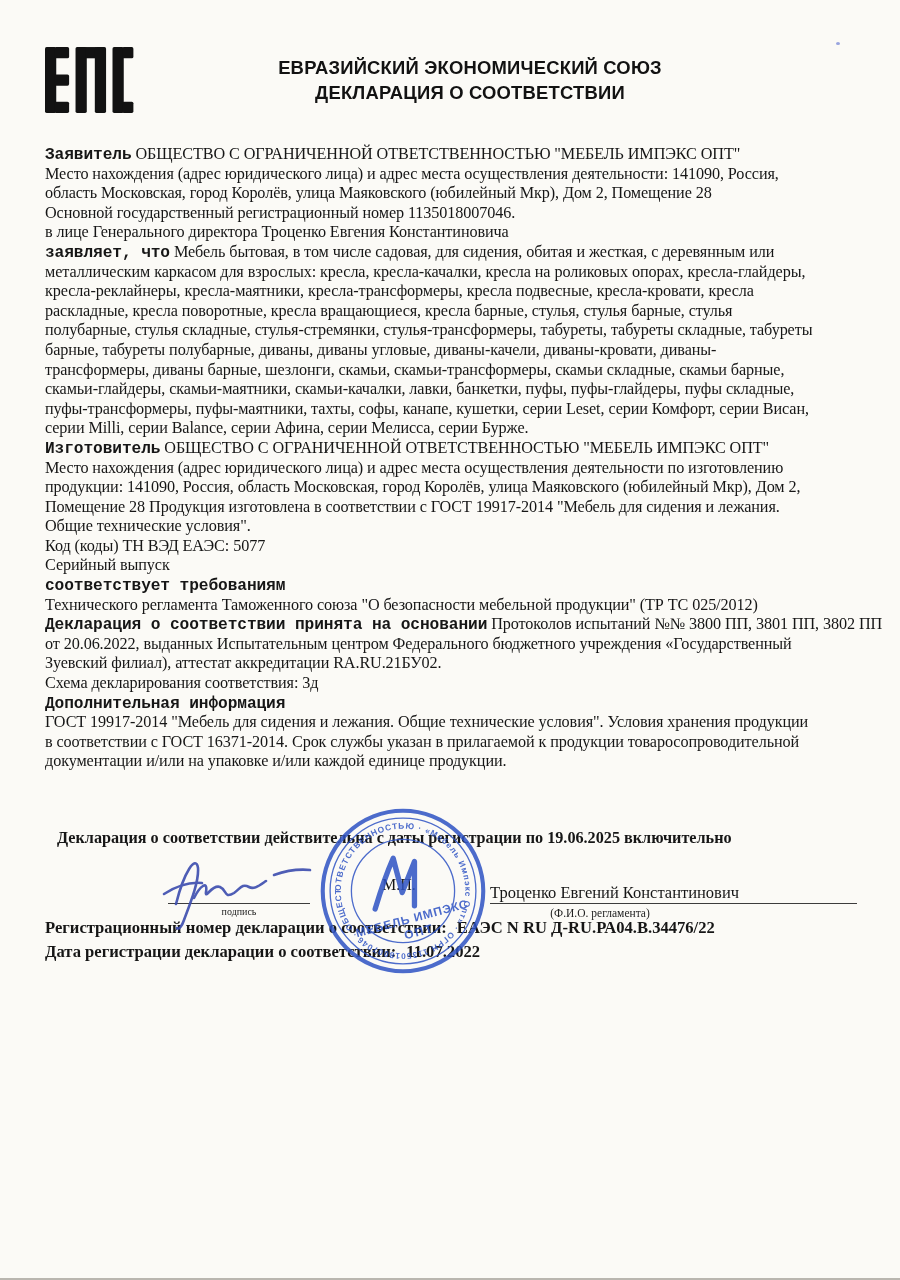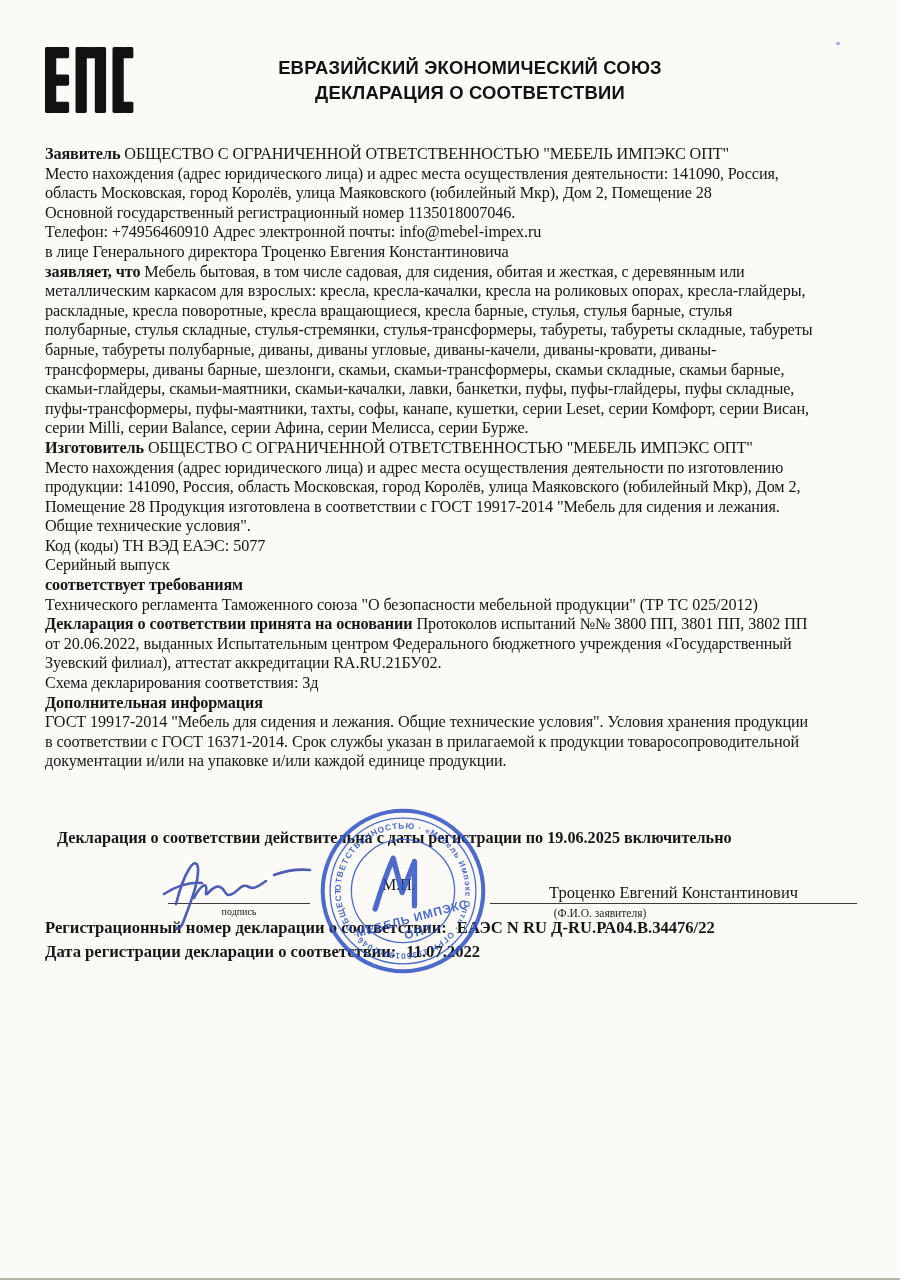--- a/index.html
+++ b/index.html
@@ -15,27 +15,27 @@
   .eac-logo{position:absolute;left:45px;top:47px;width:90px;height:66px;}
   
   .title{position:absolute;left:90px;top:0;width:760px;text-align:center;
     font-family:"Liberation Sans", sans-serif;font-weight:bold;font-size:19px;color:#121212;}
   .title .t1{position:absolute;left:0;right:0;top:57px;letter-spacing:.2px;transform:scaleX(.97);}
   .title .t2{position:absolute;left:0;right:0;top:82px;letter-spacing:.2px;transform:scaleX(.97);}
   
   .body-text{position:absolute;left:45px;top:145px;width:820px;
     font-size:16.2px;line-height:19.6px;letter-spacing:-0.1px;white-space:nowrap;}
   .body-text .ln{height:19.6px;}
-  .body-text b{font-weight:bold;}
+  .body-text b{font-weight:bold;font-family:Liberation Mono, monospace;}
   .validity{position:absolute;left:45px;top:829px;font-size:16.2px;font-weight:bold;white-space:nowrap;z-index:1;margin-left:12px;}
   
   .sig-line{position:absolute;left:168px;top:903px;width:142px;border-top:1.6px solid #3c3c3c;}
   .sig-caption{position:absolute;left:168px;top:906px;width:142px;text-align:center;font-size:10px;color:#222;}
   .mp-label{position:absolute;left:382px;top:876px;font-size:16px;z-index:1;}
-  .applicant-name{position:absolute;left:490px;top:883px;width:367px;text-align:center;font-size:16.5px;white-space:nowrap;}
+  .applicant-name{position:absolute;left:490px;top:883px;width:367px;text-align:left;font-size:16.5px;white-space:nowrap;}
   .name-line{position:absolute;left:490px;top:903px;width:367px;border-top:1.6px solid #3c3c3c;}
   .fio-caption{position:absolute;left:480px;top:907px;width:240px;text-align:center;font-size:11.5px;color:#222;}
   .reg-line{position:absolute;left:45px;top:918px;font-size:16.6px;font-weight:bold;white-space:nowrap;z-index:1;}
   .date-line{position:absolute;left:45px;top:942px;font-size:16.6px;font-weight:bold;white-space:nowrap;z-index:1;}
   .reg-line .val,.date-line .val{margin-left:10px;}
   
   .stamp{position:absolute;left:317px;top:805px;width:172px;height:172px;z-index:3;opacity:.85;}
   .signature{position:absolute;left:142px;top:842px;width:230px;height:95px;z-index:2;opacity:.92;}
   .scan-edge{position:absolute;left:0;right:0;bottom:0;height:2px;background:#b9b6af;}
   .speck{position:absolute;left:836px;top:42px;width:4px;height:3px;background:#6d7fd4;border-radius:50%;opacity:.7;}
@@ -63,24 +63,24 @@
   <div class="title">
     <div class="t1">ЕВРАЗИЙСКИЙ ЭКОНОМИЧЕСКИЙ СОЮЗ</div>
     <div class="t2">ДЕКЛАРАЦИЯ О СООТВЕТСТВИИ</div>
   </div>
 
   <div class="body-text">
     <div class="ln"><b>Заявитель</b><span> ОБЩЕСТВО С ОГРАНИЧЕННОЙ ОТВЕТСТВЕННОСТЬЮ "МЕБЕЛЬ ИМПЭКС ОПТ"</span></div>
     <div class="ln"><span>Место нахождения (адрес юридического лица) и адрес места осуществления деятельности: 141090, Россия,</span></div>
     <div class="ln"><span>область Московская, город Королёв, улица Маяковского (юбилейный Мкр), Дом 2, Помещение 28</span></div>
     <div class="ln"><span>Основной государственный регистрационный номер 1135018007046.</span></div>
-    <div class="ln"><span>Телефон: +74956460910 Адрес электронной почты: info@mebel-impex.ru</span></div>
     <div class="ln"><span>в лице Генерального директора Троценко Евгения Константиновича</span></div>
     <div class="ln"><b>заявляет, что</b><span> Мебель бытовая, в том числе садовая, для сидения, обитая и жесткая, с деревянным или</span></div>
     <div class="ln"><span>металлическим каркасом для взрослых: кресла, кресла-качалки, кресла на роликовых опорах, кресла-глайдеры,</span></div>
+    <div class="ln"><span>кресла-реклайнеры, кресла-маятники, кресла-трансформеры, кресла подвесные, кресла-кровати, кресла</span></div>
     <div class="ln"><span>раскладные, кресла поворотные, кресла вращающиеся, кресла барные, стулья, стулья барные, стулья</span></div>
     <div class="ln"><span>полубарные, стулья складные, стулья-стремянки, стулья-трансформеры, табуреты, табуреты складные, табуреты</span></div>
     <div class="ln"><span>барные, табуреты полубарные, диваны, диваны угловые, диваны-качели, диваны-кровати, диваны-</span></div>
     <div class="ln"><span>трансформеры, диваны барные, шезлонги, скамьи, скамьи-трансформеры, скамьи складные, скамьи барные,</span></div>
     <div class="ln"><span>скамьи-глайдеры, скамьи-маятники, скамьи-качалки, лавки, банкетки, пуфы, пуфы-глайдеры, пуфы складные,</span></div>
     <div class="ln"><span>пуфы-трансформеры, пуфы-маятники, тахты, софы, канапе, кушетки, серии Leset, серии Комфорт, серии Висан,</span></div>
     <div class="ln"><span>серии Milli, серии Balance, серии Афина, серии Мелисса, серии Бурже.</span></div>
     <div class="ln"><b>Изготовитель</b><span> ОБЩЕСТВО С ОГРАНИЧЕННОЙ ОТВЕТСТВЕННОСТЬЮ "МЕБЕЛЬ ИМПЭКС ОПТ"</span></div>
     <div class="ln"><span>Место нахождения (адрес юридического лица) и адрес места осуществления деятельности по изготовлению</span></div>
     <div class="ln"><span>продукции: 141090, Россия, область Московская, город Королёв, улица Маяковского (юбилейный Мкр), Дом 2,</span></div>
@@ -100,21 +100,21 @@
     <div class="ln"><span>документации и/или на упаковке и/или каждой единице продукции.</span></div>
   </div>
 
   <div class="validity">Декларация о соответствии действительна с даты регистрации по 19.06.2025 включительно</div>
 
   <div class="sig-line"></div>
   <div class="sig-caption">подпись</div>
   <div class="mp-label">М.П.</div>
   <div class="applicant-name">Троценко Евгений Константинович</div>
   <div class="name-line"></div>
-  <div class="fio-caption">(Ф.И.О. заявителя)</div>
+  <div class="fio-caption">(Ф.И.О. регламента)</div>
 
   <div class="reg-line">
     <span>Регистрационный номер декларации о соответствии:</span><span class="val">ЕАЭС N RU Д-RU.РА04.В.34476/22</span>
   </div>
   <div class="date-line">
     <span>Дата регистрации декларации о соответствии:</span><span class="val">11.07.2022</span>
   </div>
 
   <svg class="signature" viewBox="0 0 230 95" aria-hidden="true">
     <g fill="none" stroke="#4050b0" stroke-width="2.6" stroke-linecap="round" stroke-linejoin="round">

